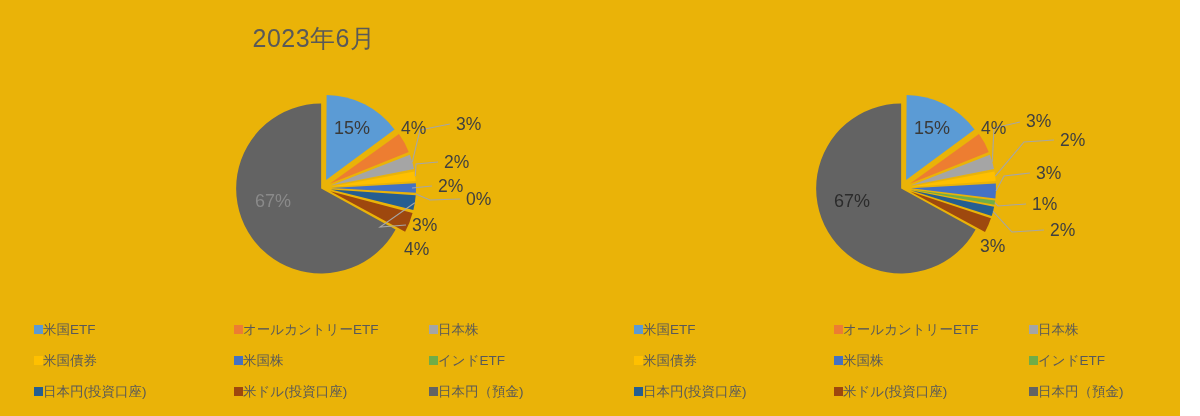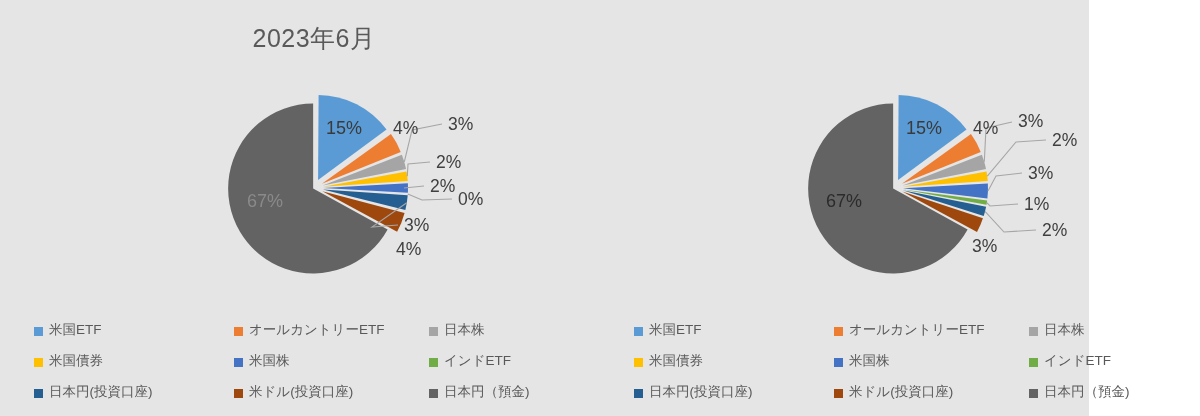--- a/index.html
+++ b/index.html
@@ -5,22 +5,22 @@
   * { box-sizing: border-box; }
   html, body {
     margin: 0; padding: 0;
     width: 1200px; height: 416px;
     background: #ffffff;
     font-family: "Liberation Sans", "DejaVu Sans", sans-serif;
     overflow: hidden;
   }
   .canvas {
     position: relative;
-    width: 1089px; height: 416px;
-    background: #e5e5e5;
+    width: 1180px; height: 416px;
+    background: #eab308;
   }
   .chart-panel {
     position: absolute;
     top: 0;
     width: 600px;
     height: 416px;
   }
   #panel-left  { left: 0; }
   #panel-right { left: 600px; }
 
@@ -35,21 +35,21 @@
     font-weight: 400;
     letter-spacing: 0.5px;
     white-space: nowrap;
   }
   #panel-left .chart-title  { transform: translateX(14px); }
   #panel-right .chart-title { transform: translateX(-10px); }
 
   .pie-wrap {
     position: absolute;
     top: 72px;
-    left: 4px;
+    left: 12px;
     width: 600px;
     height: 225px;
   }
   .pie-svg { display: block; width: 600px; height: 225px; }
 
   .slice-label {
     font-family: "Liberation Sans", "DejaVu Sans", sans-serif;
     font-size: 17.5px;
     fill: #404040;
   }
@@ -68,22 +68,21 @@
     padding: 0 14px 0 22px;
   }
   .legend-grid {
     display: grid;
     grid-template-columns: 200px 195px 160px;
     grid-auto-rows: 31px;
     align-items: center;
   }
   .legend-item {
     display: flex;
-    align-items: flex-end;
-    gap: 6px;
+    align-items: center;
     white-space: nowrap;
     padding-left: 12px;
   }
   .legend-swatch {
     width: 9px; height: 9px;
     flex: 0 0 9px;
     display: inline-block;
   }
   .legend-label {
     font-size: 13.5px;

